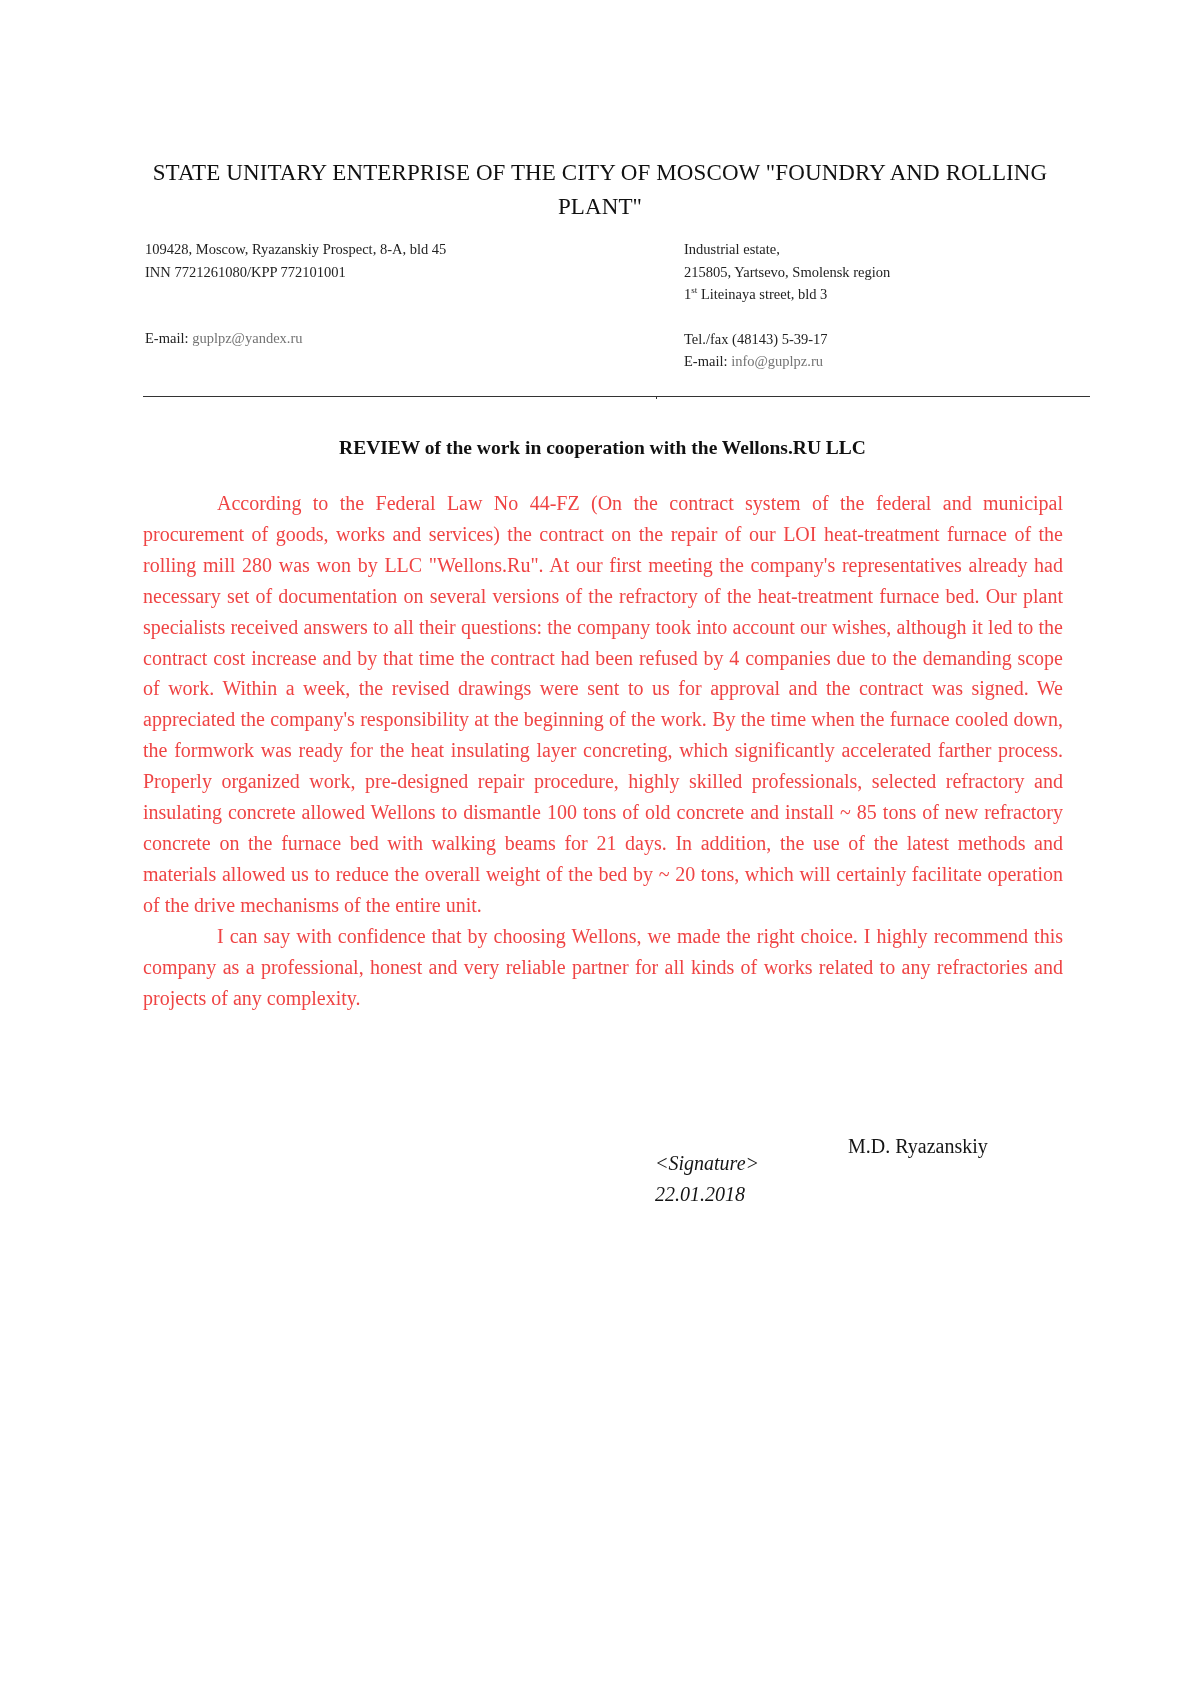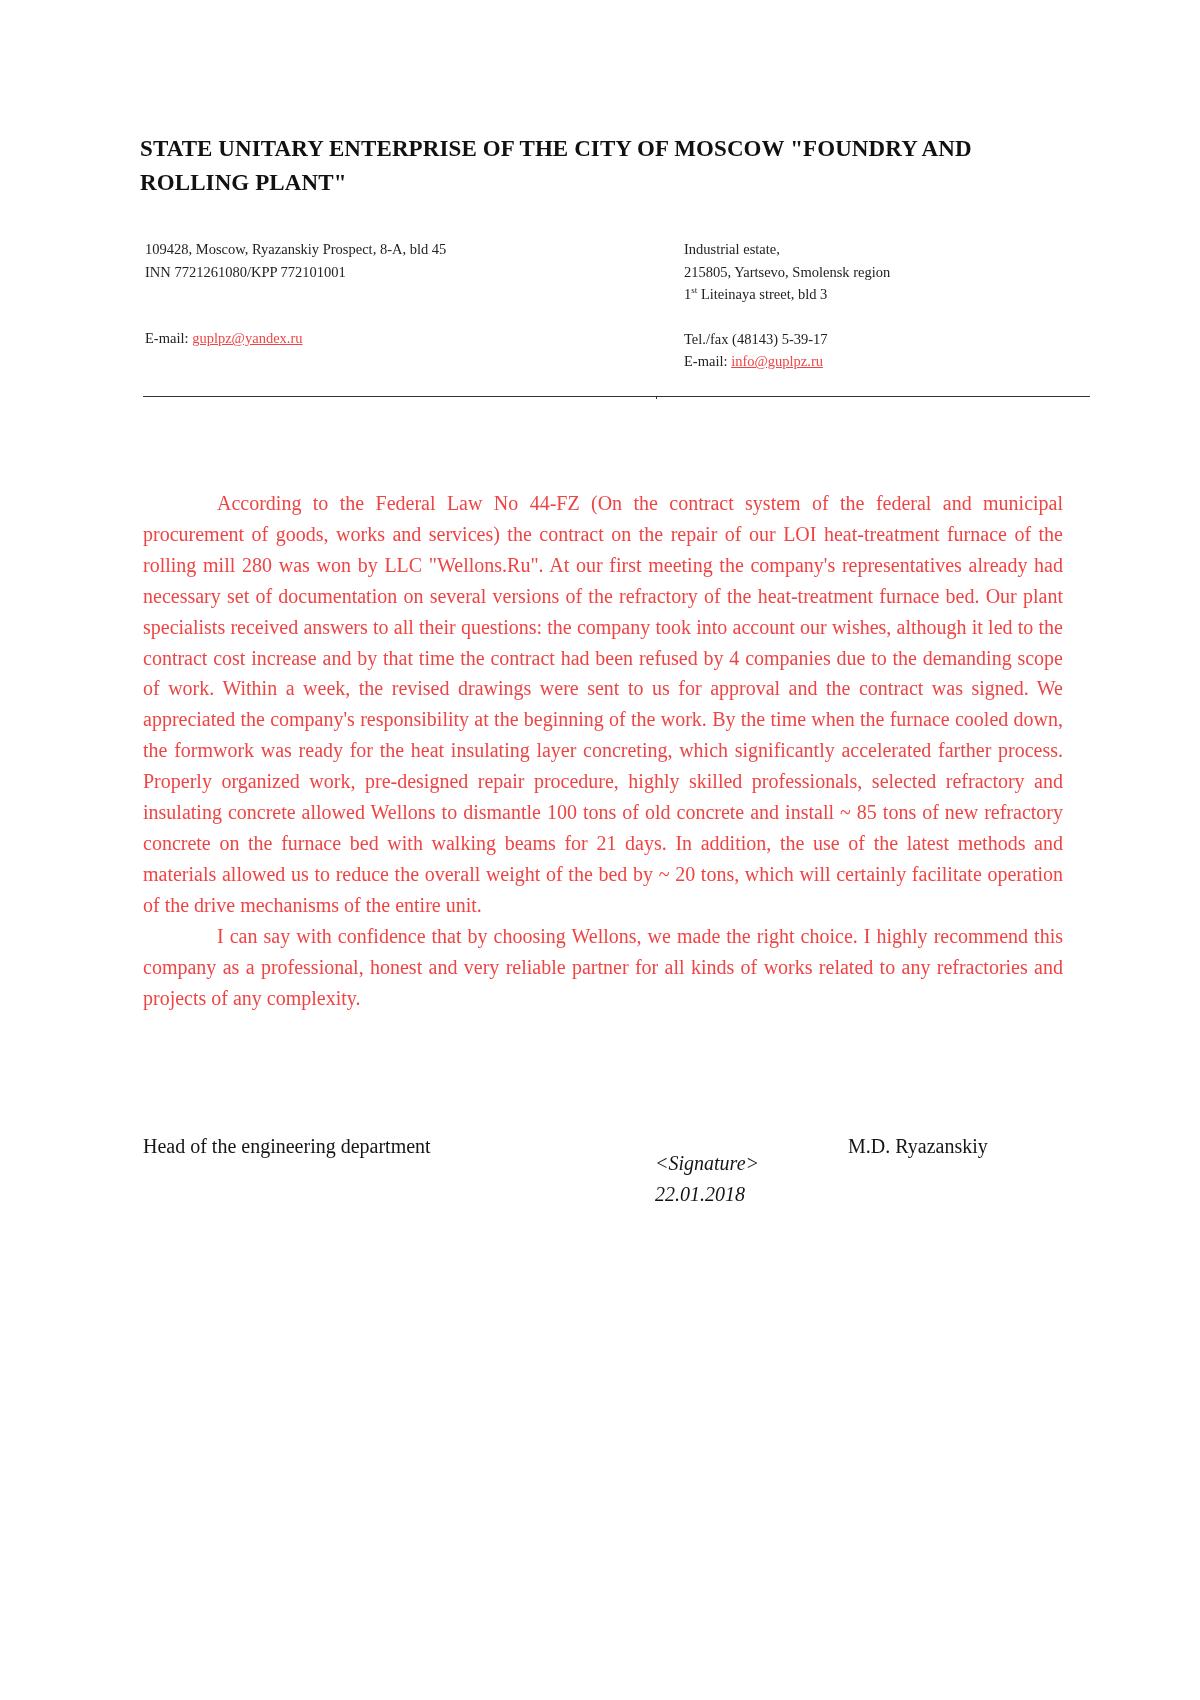--- a/index.html
+++ b/index.html
@@ -1,25 +1,25 @@
 <!DOCTYPE html>
 <html><head>
   <meta charset="utf-8">
   <style>
     html, body { margin: 0; padding: 0; background: #ffffff; }
     body { width: 1200px; height: 1700px; position: relative; overflow: hidden; color: #111; font-family: "Liberation Serif", "DejaVu Serif", serif; }
     .page { position: absolute; left: 0; top: 0; width: 1200px; height: 1700px; }
 
-    .org-title { position: absolute; left: 140px; top: 132px; width: 920px; font-weight: bold; font-size: 23px; line-height: 34px; letter-spacing: 0.1px; }
+    .org-title { position: absolute; left: 140px; top: 156px; width: 920px; text-align: center; font-weight: normal; font-size: 23px; line-height: 34px; letter-spacing: 0.1px; }
 
     .contacts { position: absolute; top: 238px; font-size: 14.5px; line-height: 22.5px; color: #222; }
     .contacts.left { left: 145px; width: 480px; }
     .contacts.right { left: 684px; width: 430px; }
     .contacts .gap { height: 22px; }
-    .contacts a { color: #ef4444; text-decoration: underline; }
+    .contacts a { color: #737373; }
     sup { font-size: 9px; line-height: 0; vertical-align: 6px; }
 
     .divider { position: absolute; left: 143px; top: 396px; width: 947px; height: 0; border-top: 1.5px solid #333; }
     .divider-tick { position: absolute; left: 656px; top: 396px; width: 1px; height: 3px; background: #333; }
 
     .review-title { position: absolute; left: 140px; top: 434px; width: 925px; text-align: center; font-weight: bold; font-size: 19.5px; line-height: 28px; }
 
     .body-text { position: absolute; left: 143px; top: 488px; width: 920px; font-size: 20px; line-height: 30.9px; text-align: justify; color: #ef4444; }
     .body-text p { margin: 0; text-indent: 74px; }
 
@@ -48,26 +48,26 @@
     <div>215805, Yartsevo, Smolensk region</div>
     <div><span>1</span><sup>st</sup><span> Liteinaya street, bld 3</span></div>
     <div class="gap"></div>
     <div>Tel./fax (48143) 5-39-17</div>
     <div><span>E-mail: </span><a>info@guplpz.ru</a></div>
   </div>
 
   <div class="divider"></div>
   <div class="divider-tick"></div>
 
+  <div class="review-title">REVIEW of the work in cooperation with the Wellons.RU LLC</div>
 
   <div class="body-text">
     <p>According to the Federal Law No 44-FZ (On the contract system of the federal and municipal procurement of goods, works and services) the contract on the repair of our LOI heat-treatment furnace of the rolling mill 280 was won by LLC "Wellons.Ru". At our first meeting the company's representatives already had necessary set of documentation on several versions of the refractory of the heat-treatment furnace bed. Our plant specialists received answers to all their questions: the company took into account our wishes, although it led to the contract cost increase and by that time the contract had been refused by 4 companies due to the demanding scope of work. Within a week, the revised drawings were sent to us for approval and the contract was signed. We appreciated the company's responsibility at the beginning of the work.  By the time when the furnace cooled down, the formwork was ready for the heat insulating layer concreting, which significantly accelerated farther process. Properly organized work, pre-designed repair procedure, highly skilled professionals, selected refractory and insulating concrete allowed Wellons to dismantle 100 tons of old concrete and install ~ 85 tons of new refractory concrete on the furnace bed with walking beams for 21 days. In addition, the use of the latest methods and materials allowed us to reduce the overall weight of the bed by ~ 20 tons, which will certainly facilitate operation of the drive mechanisms of the entire unit.</p>
     <p>I can say with confidence that by choosing Wellons, we made the right choice. I highly recommend this company as a professional, honest and very reliable partner for all kinds of works related to any refractories and projects of any complexity.</p>
   </div>
 
-  <div class="sign role">Head of the engineering department</div>
   <div class="sign signature">
     <div>&lt;Signature&gt;</div>
     <div>22.01.2018</div>
   </div>
   <div class="sign name">M.D. Ryazanskiy</div>
 
 </div>
 
 </body></html>

